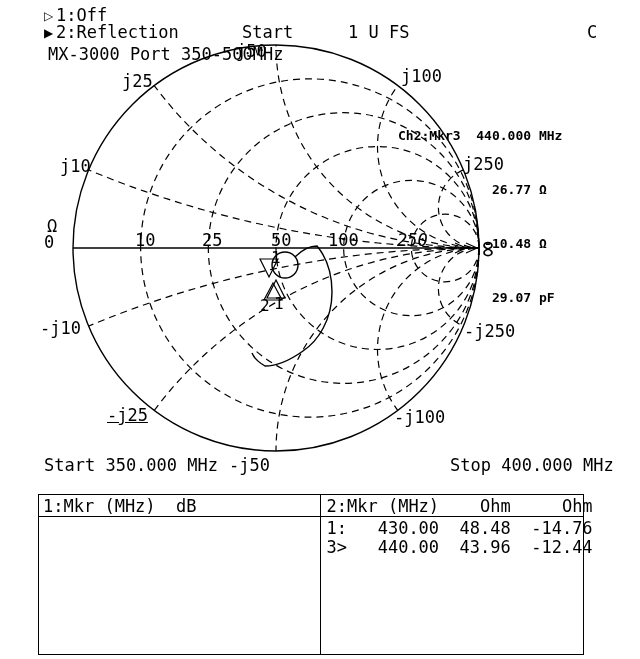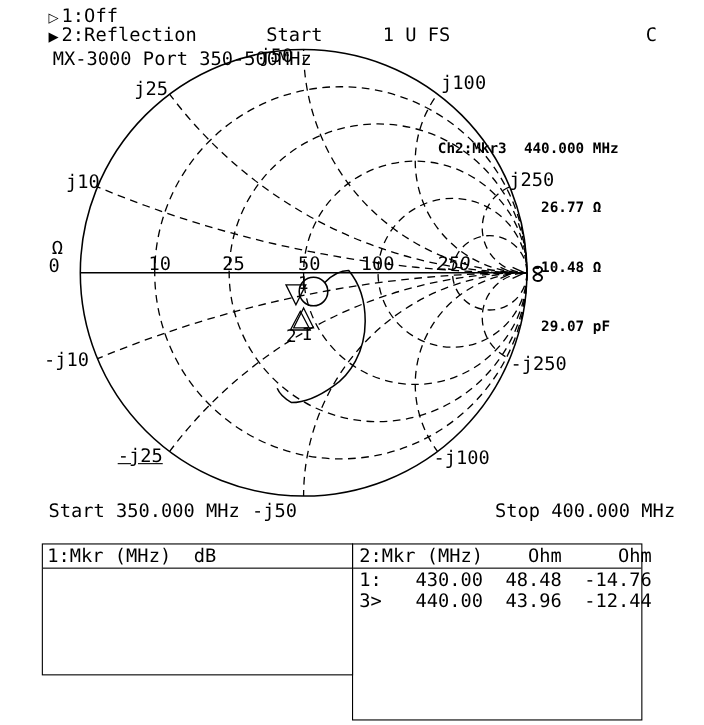--- a/index.html
+++ b/index.html
@@ -92,21 +92,21 @@
       <div class="abs chart-digit" style="left: 271px; top: 250px;">1</div>
       <div class="abs chart-digit" style="left: 260px; top: 298px;">2</div>
       <div class="abs chart-digit" style="left: 274px; top: 296px;">1</div>
     </div>
 
   <span class="abs inf" style="left:481px;top:236px">∞</span>
 
   <span class="abs t17" style="left:44px;top:456px">Start 350.000 MHz</span>
   <span class="abs t17" style="left:450px;top:456px">Stop 400.000 MHz</span>
 
-  <div class="box" style="left:38px;top:494px;width:283px;height:120px">
+  <div class="box" style="left:38px;top:494px;width:283px;height:161px">
     <div class="box-header">
       <span class="hdr-text" style="left:4px">1:Mkr (MHz)  dB</span>
     </div>
   </div>
   <div class="box" style="left:319.5px;top:494px;width:264px;height:161px">
     <div class="box-header">
       <span class="hdr-text" style="left:6px">2:Mkr (MHz)    Ohm     Ohm</span>
     </div>
     <div id="mkr-rows" class="rows" style="left:6px;top:24px"><div>1:   430.00  48.48  -14.76</div><div>3&gt;   440.00  43.96  -12.44</div></div>
   </div>

